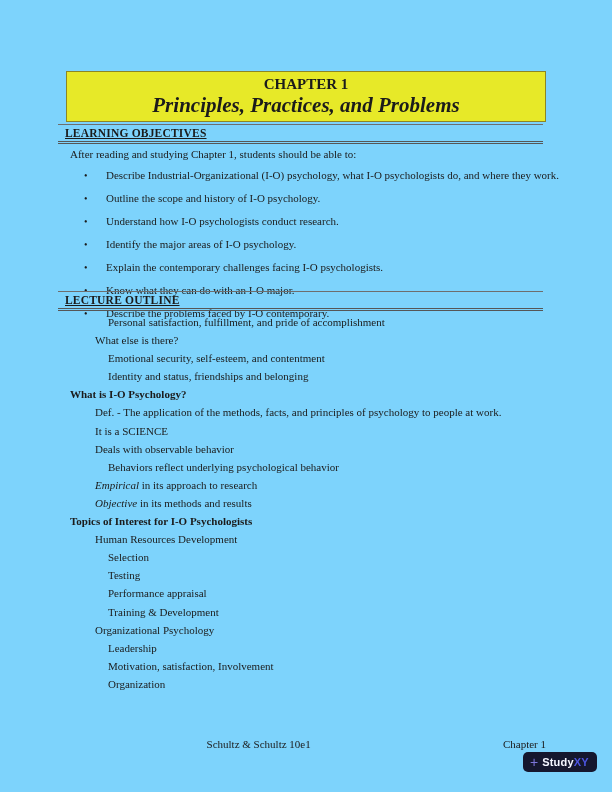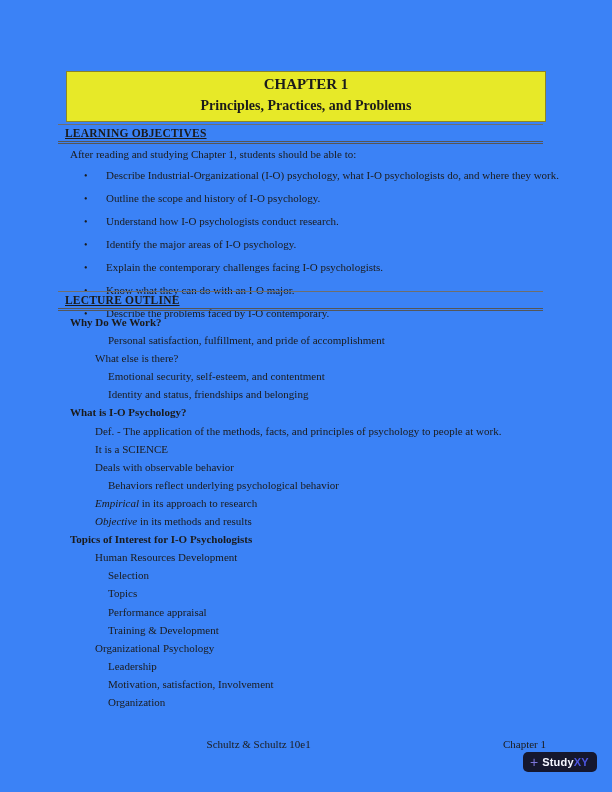--- a/index.html
+++ b/index.html
@@ -1,26 +1,26 @@
 <!DOCTYPE html>
 <html><head>
 <meta charset="utf-8">
 <style>
   html,body{margin:0;padding:0;background:#ffffff;}
   .page{
-    position:relative;width:612px;height:792px;background:#3b82f6;
+    position:relative;width:612px;height:792px;background:#7dd3fc;
     font-family:"Liberation Serif",serif;color:#1b1b1b;overflow:hidden;
   }
   
   .title-box{
     position:absolute;left:66px;top:71px;width:478px;
     background:#e7e928;border:1.5px solid #8c8624;text-align:center;
   }
   .chapter-line{font-size:15px;font-weight:bold;padding-top:4px;line-height:17px;}
-  .title-line{font-size:14px;font-weight:bold;line-height:21px;padding:2px 5px 5px;}
+  .title-line{font-size:21px;font-weight:bold;line-height:21px;padding:2px 5px 5px;font-style:italic;}
   
   .sec-head{
     position:absolute;left:58px;width:485px;box-sizing:border-box;
     font-weight:bold;font-size:11.5px;line-height:13px;letter-spacing:.2px;
     padding:2px 0 1px 7px;
     border-top:1.5px solid #6e6e6e;border-bottom:3px double #565656;text-decoration:underline;
   }
   #lo-head{top:124px;}
   #lec-head{top:291px;}
   .intro{position:absolute;left:70px;top:147px;font-size:11px;line-height:14px;margin:0;}
@@ -75,36 +75,35 @@
       <li class="obj-row"><span class="b">•</span><span>Understand how I-O psychologists conduct research.</span></li>
       <li class="obj-row"><span class="b">•</span><span>Identify the major areas of I-O psychology.</span></li>
       <li class="obj-row"><span class="b">•</span><span>Explain the contemporary challenges facing I-O psychologists.</span></li>
       <li class="obj-row"><span class="b">•</span><span>Know what they can do with an I-O major.</span></li>
       <li class="obj-row"><span class="b">•</span><span>Describe the problems faced by I-O contemporary.</span></li>
     </ul>
 
   <div class="sec-head" id="lec-head">LECTURE OUTLINE</div>
 
   <div class="outline" id="outline-list">
-      <div class="out-row lv0 bold"><span>Why Do We Work?</span></div>
       <div class="out-row lv2"><span>Personal satisfaction, fulfillment, and pride of accomplishment</span></div>
       <div class="out-row lv1"><span>What else is there?</span></div>
       <div class="out-row lv2"><span>Emotional security, self-esteem, and contentment</span></div>
       <div class="out-row lv2"><span>Identity and status, friendships and belonging</span></div>
       <div class="out-row lv0 bold"><span>What is I-O Psychology?</span></div>
       <div class="out-row lv1"><span>Def. - The application of the methods, facts, and principles of psychology to people at work.</span></div>
       <div class="out-row lv1"><span>It is a SCIENCE</span></div>
       <div class="out-row lv1"><span>Deals with observable behavior</span></div>
       <div class="out-row lv2"><span>Behaviors reflect underlying psychological behavior</span></div>
       <div class="out-row lv1"><span class="ital">Empirical</span><span> in its approach to research</span></div>
       <div class="out-row lv1"><span class="ital">Objective</span><span> in its methods and results</span></div>
       <div class="out-row lv0 bold"><span>Topics of Interest for I-O Psychologists</span></div>
       <div class="out-row lv1"><span>Human Resources Development</span></div>
       <div class="out-row lv2"><span>Selection</span></div>
-      <div class="out-row lv2"><span>Topics</span></div>
+      <div class="out-row lv2"><span>Testing</span></div>
       <div class="out-row lv2"><span>Performance appraisal</span></div>
       <div class="out-row lv2"><span>Training &amp; Development</span></div>
       <div class="out-row lv1"><span>Organizational Psychology</span></div>
       <div class="out-row lv2"><span>Leadership</span></div>
       <div class="out-row lv2"><span>Motivation, satisfaction, Involvement</span></div>
       <div class="out-row lv2"><span>Organization</span></div>
     </div>
 
   <div class="footer">
     <span class="f-left">Schultz &amp; Schultz 10e</span>

